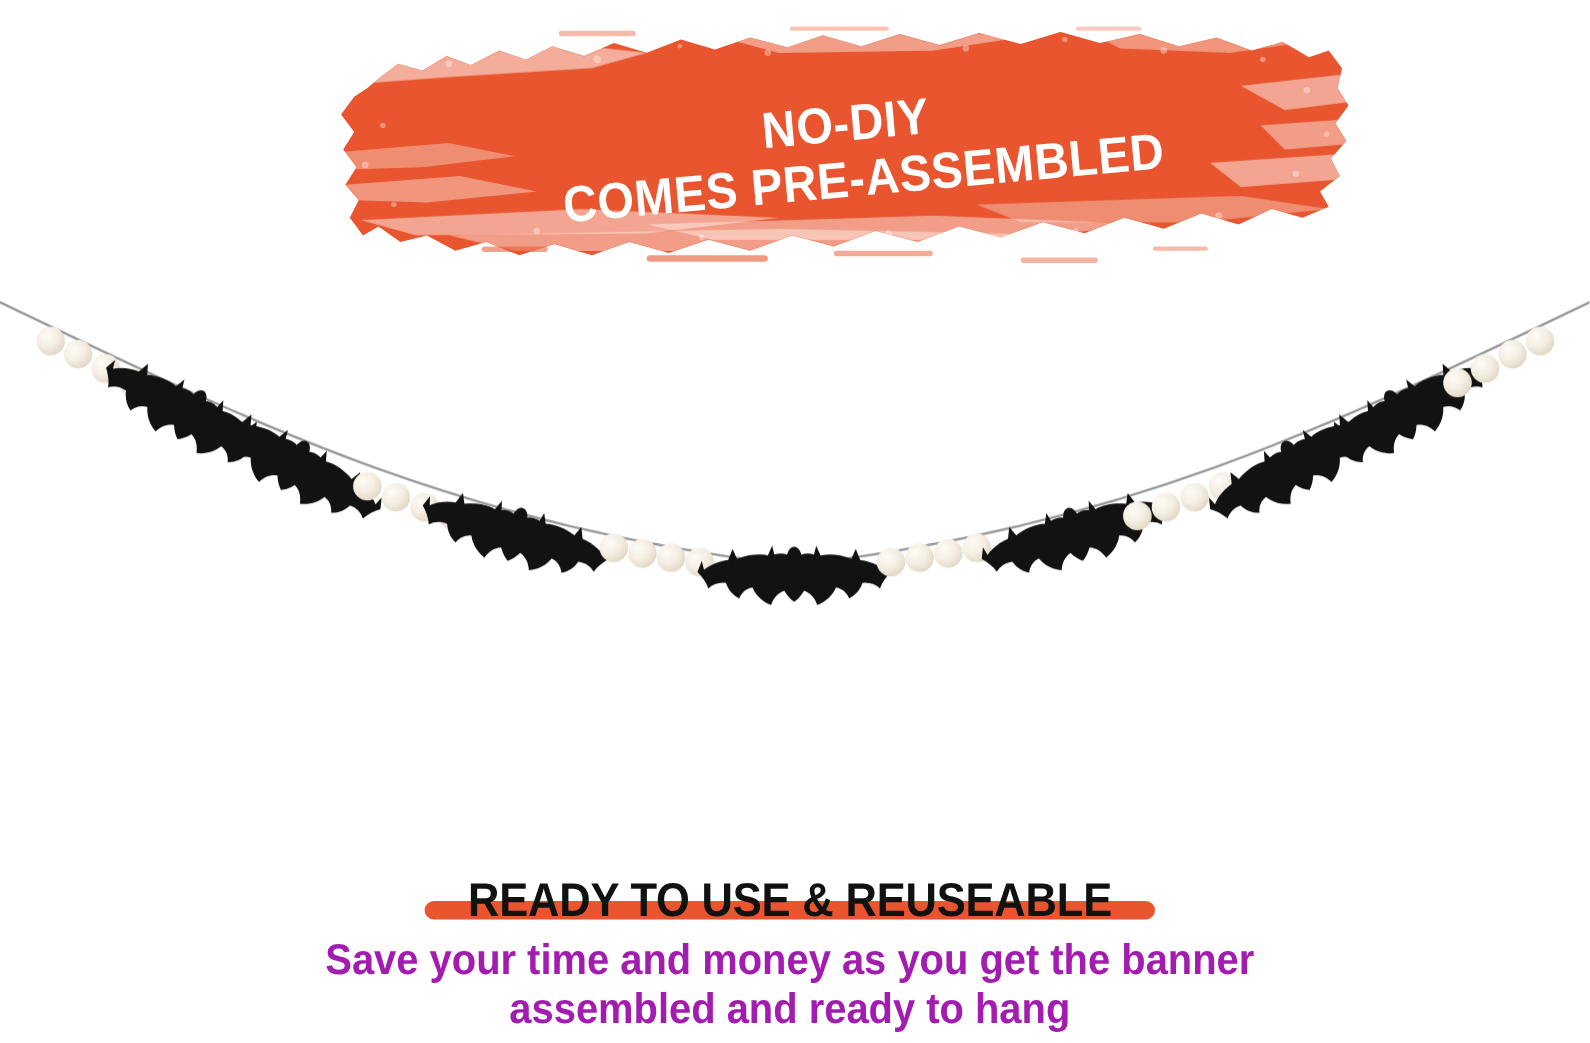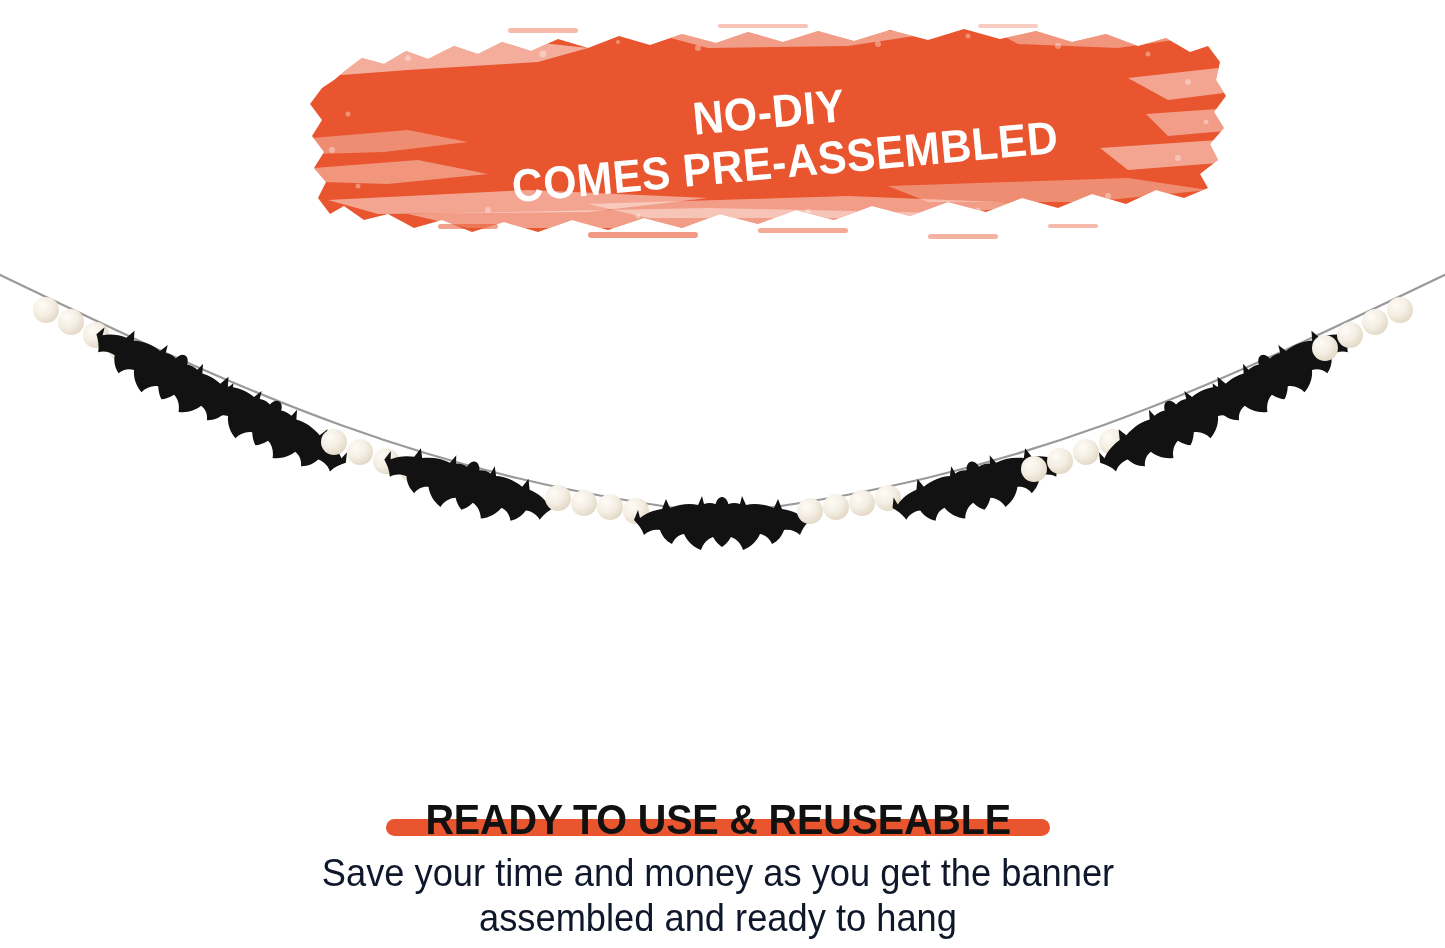--- a/index.html
+++ b/index.html
@@ -104,23 +104,23 @@
     font-size: 43px;
     color: #111111;
     letter-spacing: -0.2px;
     line-height: 1.08;
     white-space: nowrap;
     transform: scaleX(0.92);
   }
   #subcopy {
     margin-top: 9px;
     font-family: "Liberation Sans", sans-serif;
-    font-weight: normal;
+    font-weight: bold;
     font-size: 39px;
-    color: #0f172a;
+    color: #a21caf;
     line-height: 1.13;
   }
   .subcopy-line {
     display: block;
     white-space: nowrap;
     transform: scaleX(0.93);
   }
 </style>
 </head>
 <body>

